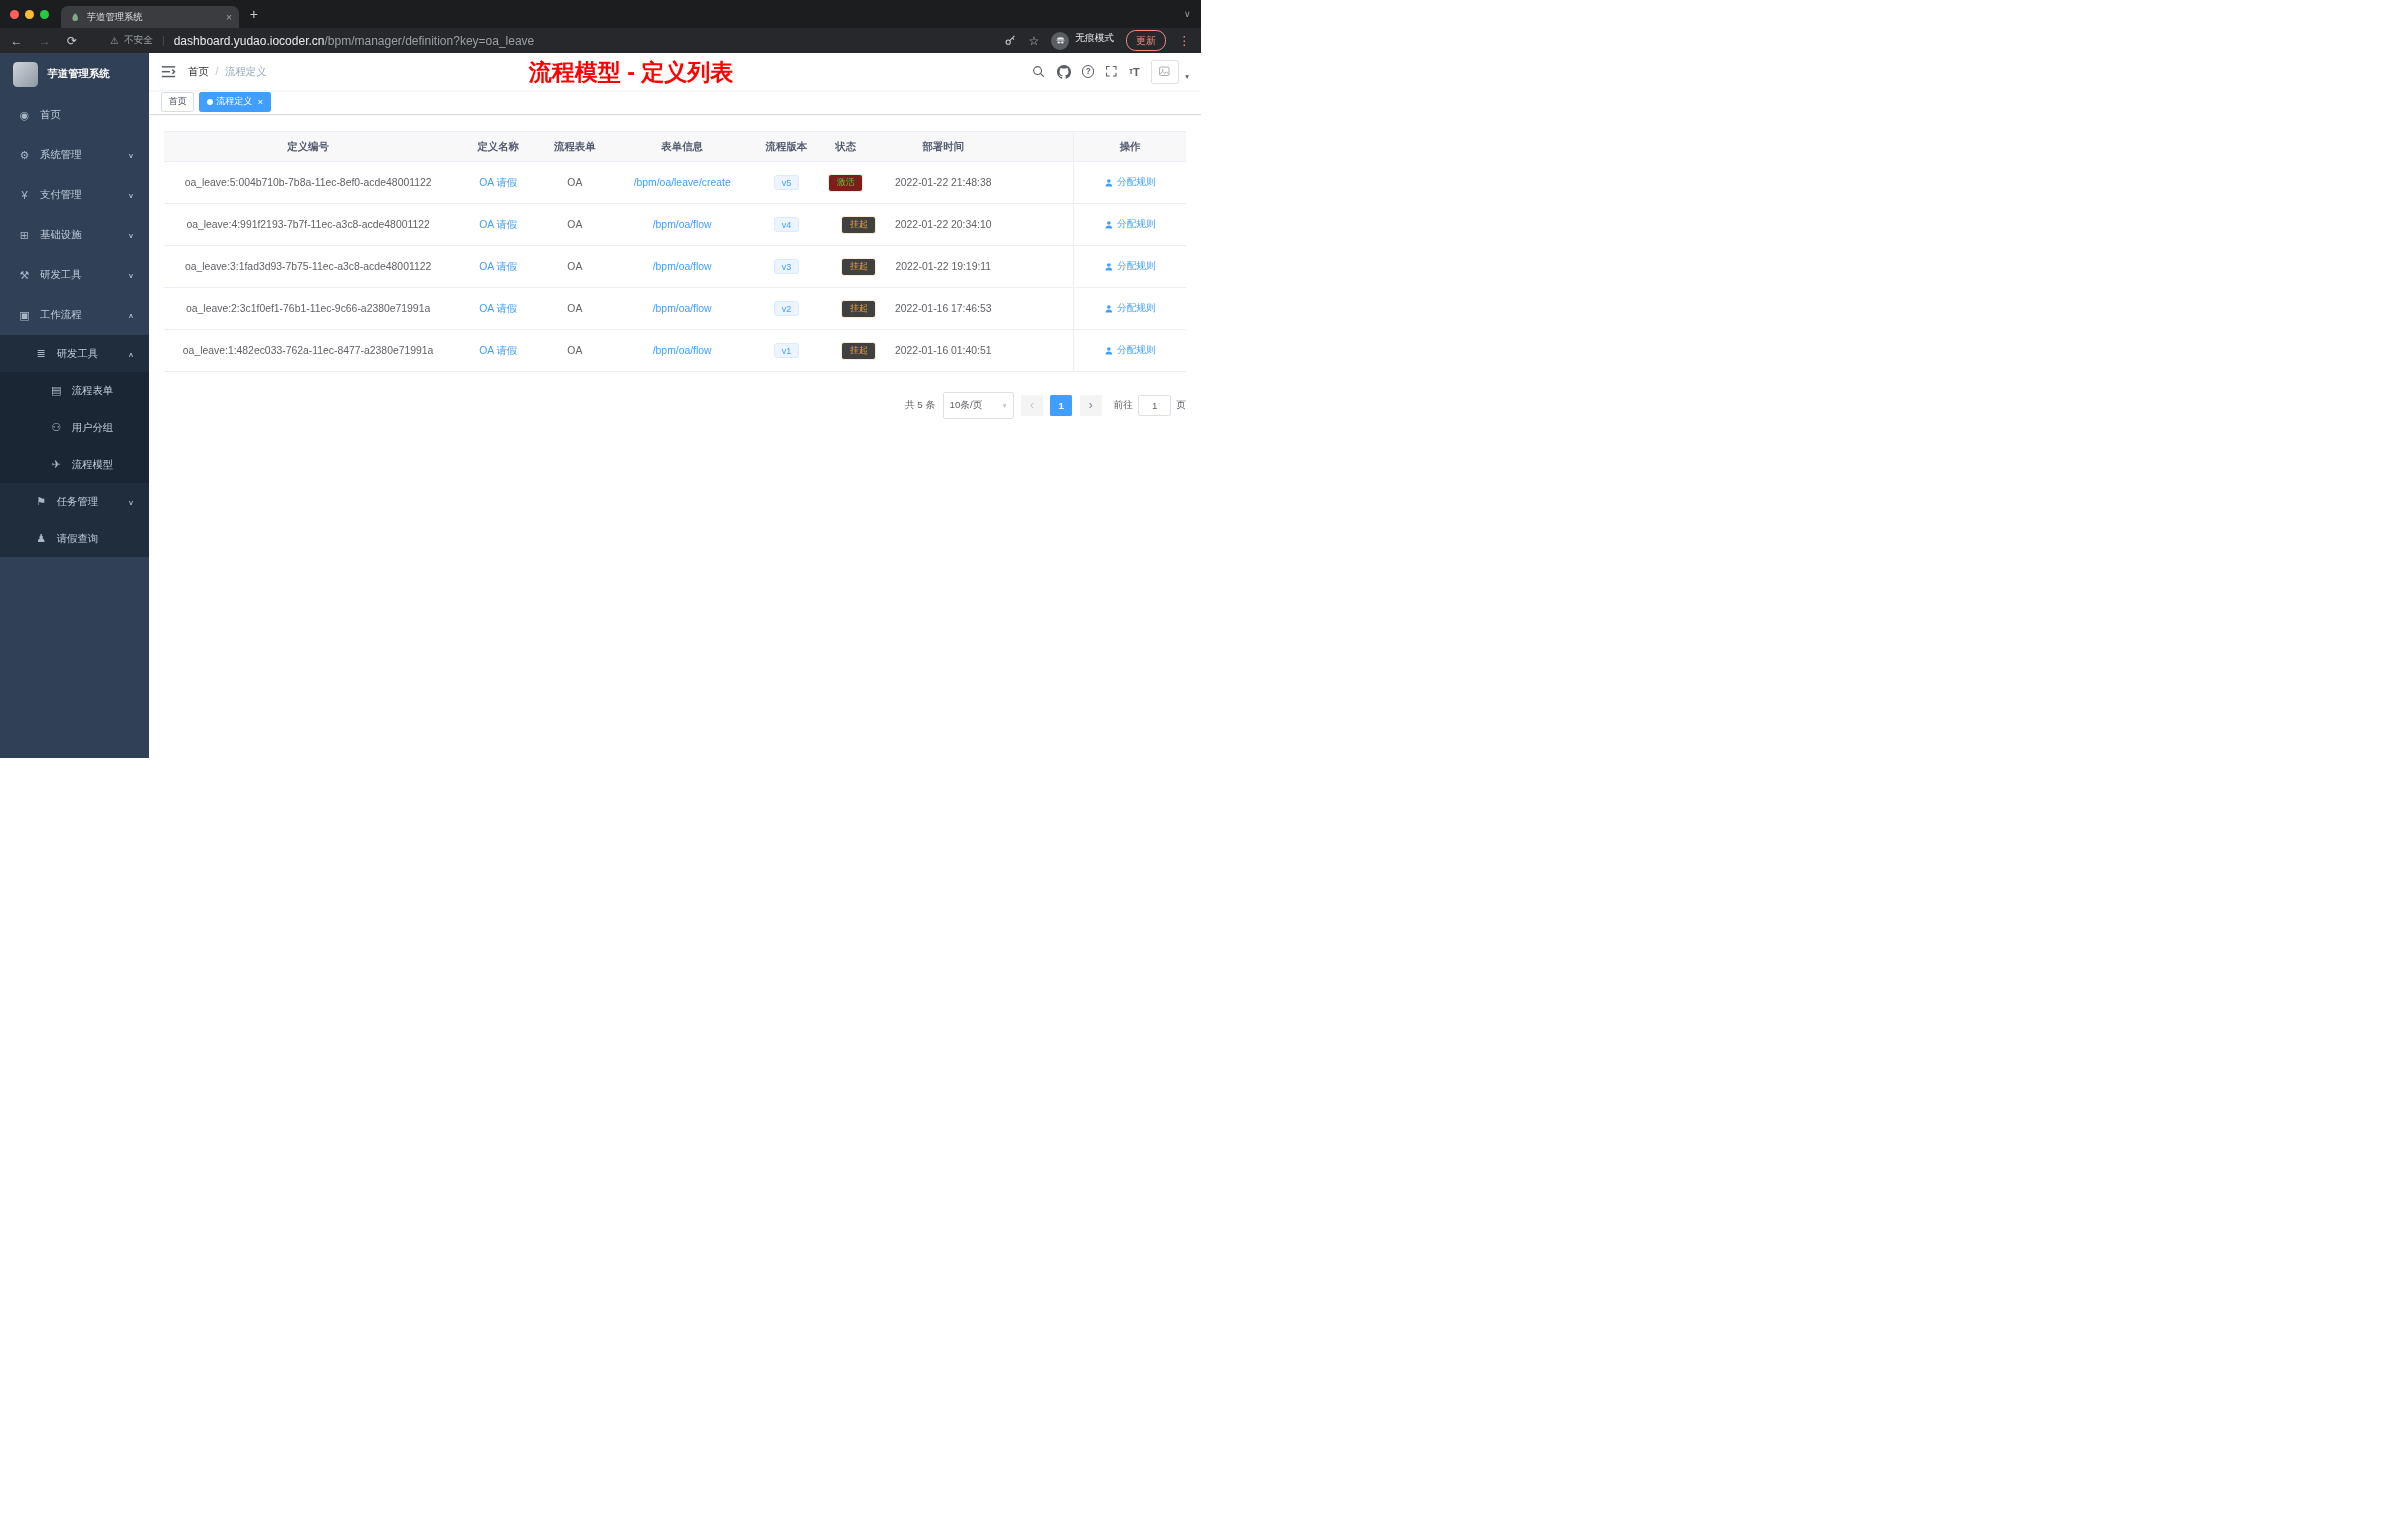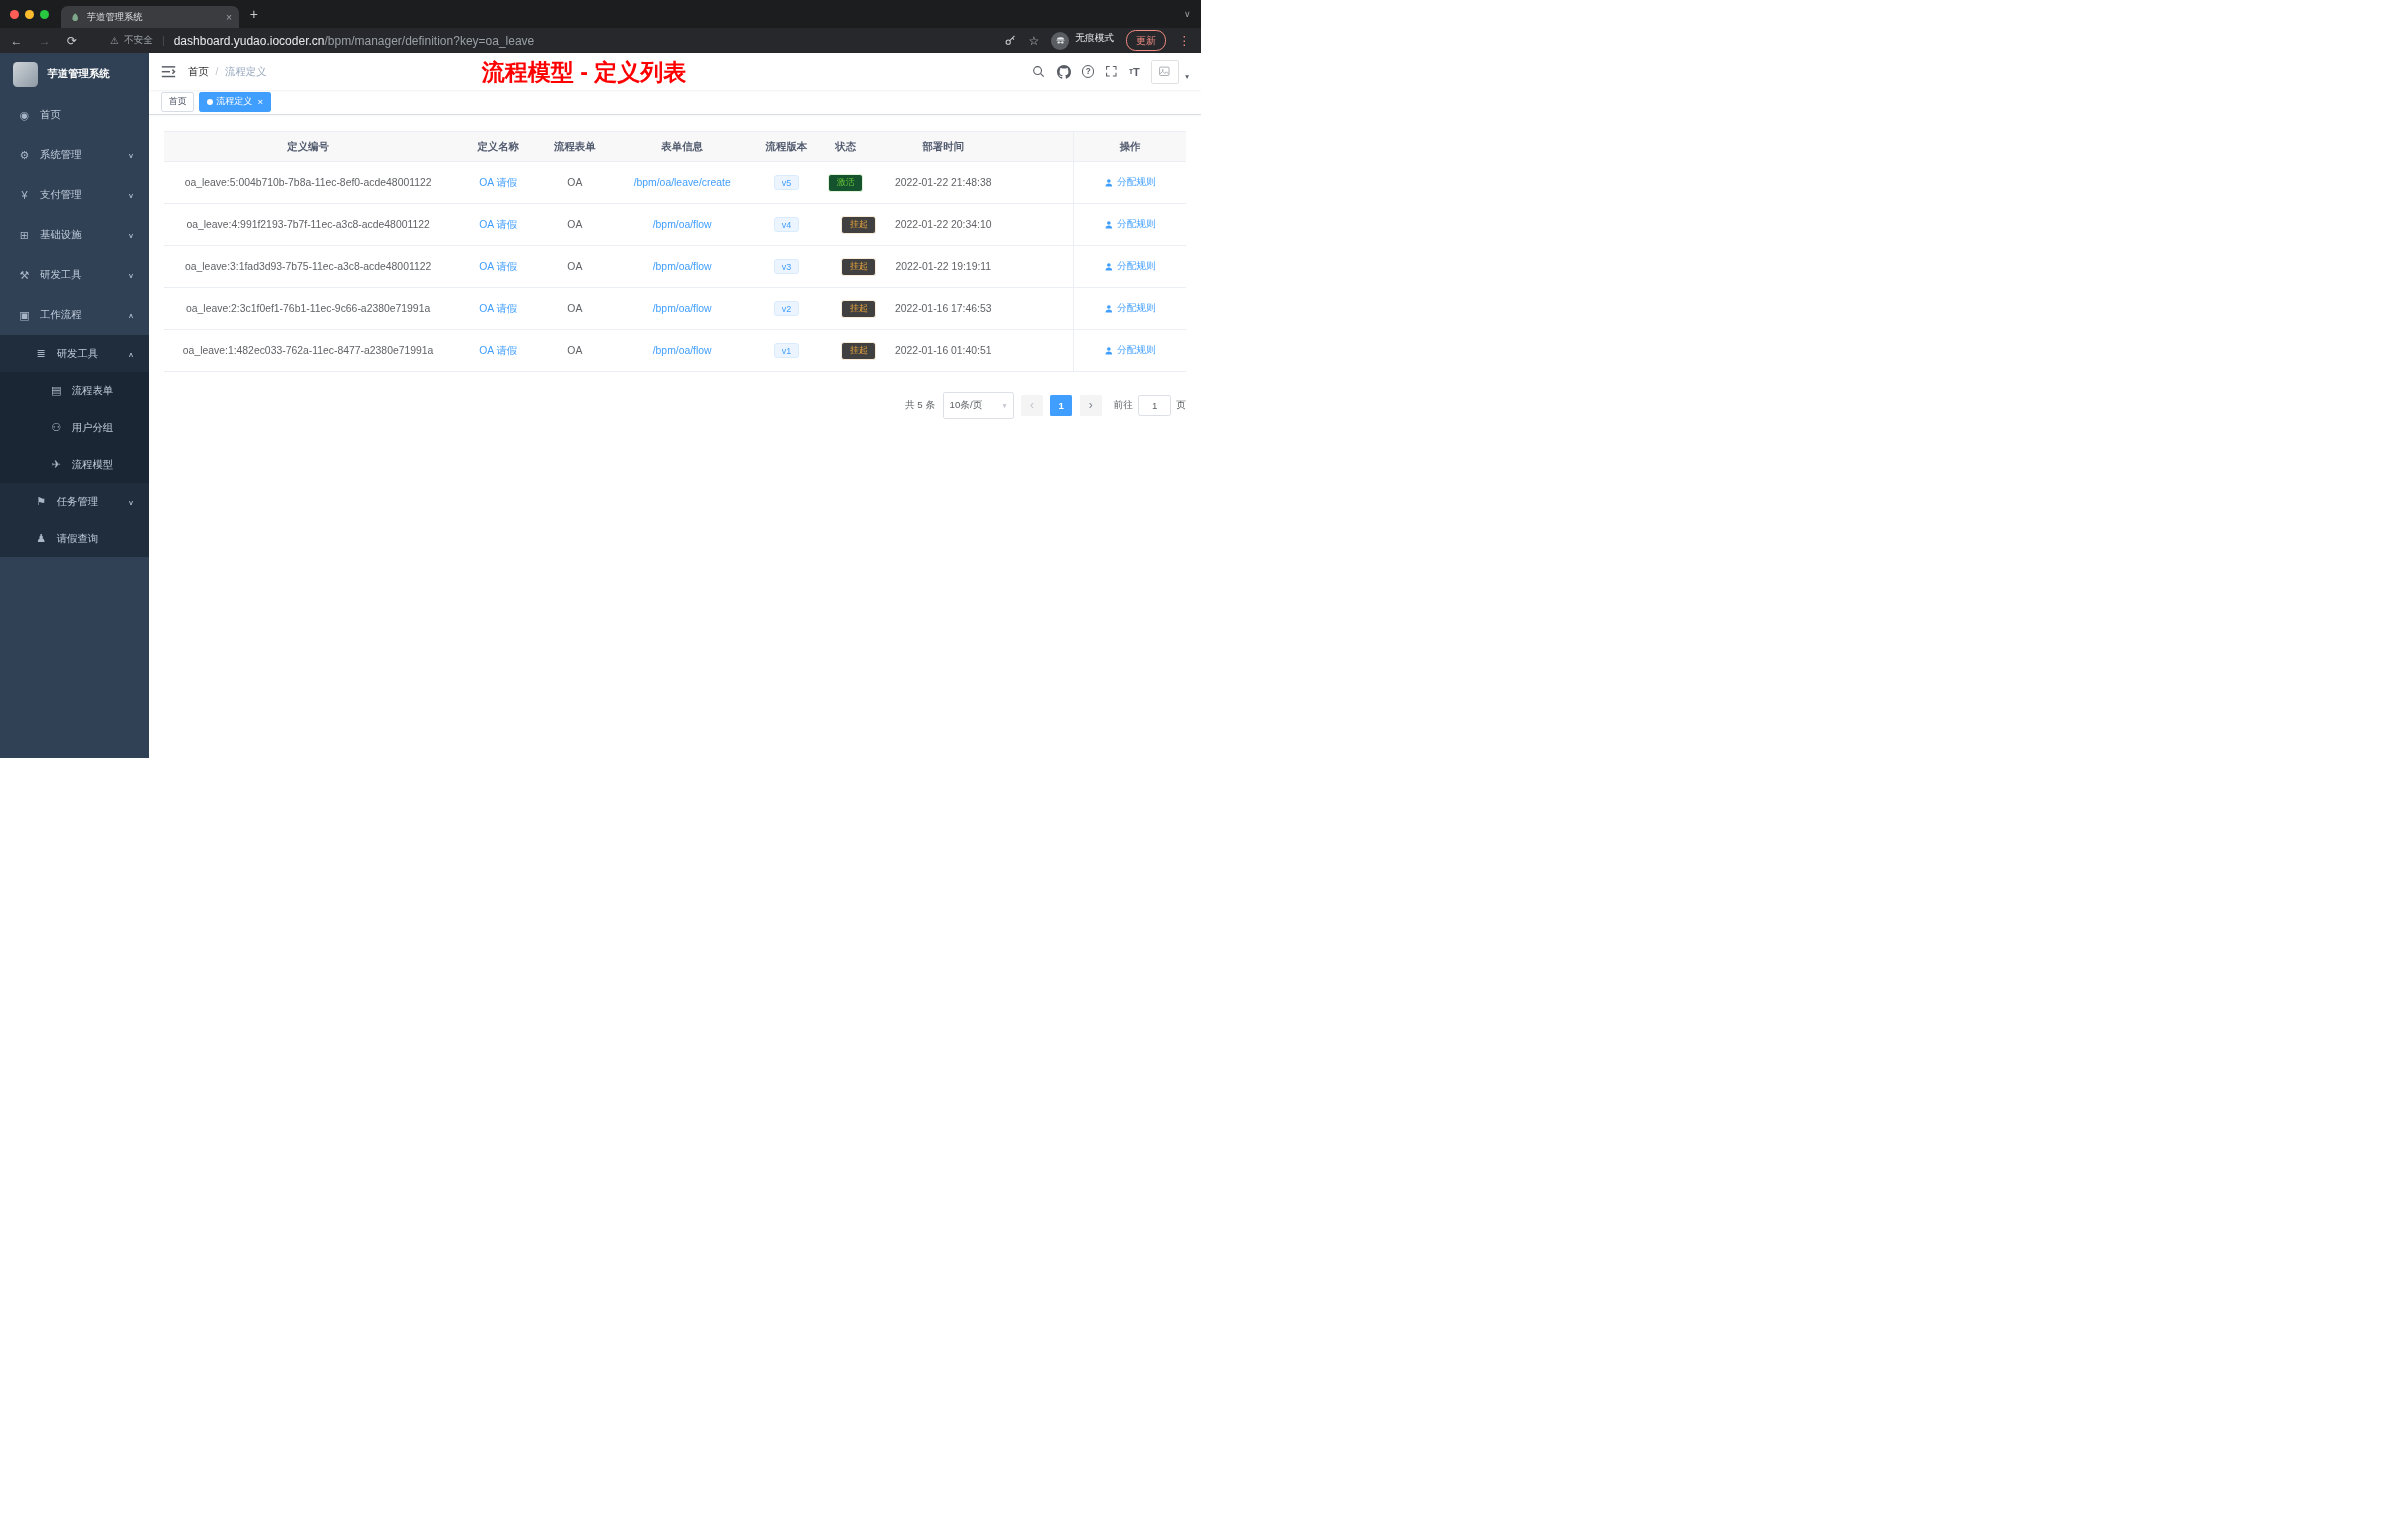--- a/index.html
+++ b/index.html
@@ -55,21 +55,21 @@
   .mi-label{flex:1;white-space:nowrap;}
   .mi-arrow{margin-right:15px;font-size:8.2px;color:#bfcbd9;transform:scaleY(.85);}
 
   .main{flex:1;display:flex;flex-direction:column;background:#fff;position:relative;min-width:0;}
   .navbar{height:37px;display:flex;align-items:center;padding:0 12px;position:relative;box-shadow:0 0.7px 3px rgba(0,21,41,.08);z-index:3;background:#fff;}
   .hamburger{color:#5a5e66;display:flex;margin-right:12px;cursor:pointer;}
   .breadcrumb{display:flex;align-items:center;gap:6.7px;font-size:10.4px;}
   .bc-current-page{color:#303133;cursor:pointer;}
   .bc-sep{color:#c0c4cc;}
   .bc-last{color:#97a8be;}
-  .annotation{position:absolute;left:435px;top:50%;transform:translate(-50%,-50%);color:var(--annotation);
+  .annotation{position:absolute;left:482px;top:50%;transform:translate(-50%,-50%);color:var(--annotation);
               font-size:23px;font-weight:600;white-space:nowrap;pointer-events:none;z-index:4;}
   .navbar-right{margin-left:auto;display:flex;align-items:center;gap:11px;color:#5a5e66;}
   .nb-ic{display:flex;align-items:center;justify-content:center;cursor:pointer;color:#5a5e66;}
   .help-circle{width:12.6px;height:12.6px;border:1.1px solid #5a5e66;border-radius:50%;font-size:8.2px;font-weight:700;
                display:flex;align-items:center;justify-content:center;}
   .fontsize{font-weight:700;font-size:11px;letter-spacing:0;}
   .fontsize small{font-size:8.2px;font-weight:700;}
   .avatar-box{width:28px;height:24px;border:0.7px solid #e0e0e0;border-radius:2.2px;background:#fff;
               display:flex;align-items:center;justify-content:center;cursor:pointer;}
   .avatar-caret{font-size:7.4px;color:#5a5e66;align-self:flex-end;margin-bottom:3px;margin-left:-4.5px;cursor:pointer;}
@@ -85,21 +85,21 @@
   .content{flex:1;padding:16.3px 15px;overflow:hidden;}
   table{width:100%;border-collapse:collapse;table-layout:fixed;}
   thead th{height:30px;background:#f8f8f9;color:#515a6e;font-size:10.4px;font-weight:600;
            border-bottom:0.7px solid #ebeef5;border-top:0.7px solid #ebeef5;text-align:center;padding:0 4.5px;}
   tbody td{height:42px;border-bottom:0.7px solid #ebeef5;font-size:10.4px;color:#606266;text-align:center;
            padding:0 4.5px;white-space:nowrap;overflow:hidden;text-overflow:ellipsis;}
   .link{color:var(--accent);cursor:pointer;}
   .v-tag{display:inline-block;padding:1.5px 6.7px;font-size:9px;border-radius:3px;background:#ecf5ff;
          border:0.7px solid #d9ecff;color:var(--accent);}
   .s-tag{display:inline-block;padding:1.5px 7.4px;font-size:9px;border-radius:3px;}
-  .s-tag.success{background:#14532d;border:0.7px solid #e1f3d8;color:var(--success);}
+  .s-tag.success{background:#7f1d1d;border:0.7px solid #e1f3d8;color:var(--success);}
   .s-tag.warning{background:#404040;border:0.7px solid #faecd8;color:var(--warning);margin-left:23px;}
   th.action-col,td.action-cell{border-left:0.7px solid #ebeef5;}
   .action-link{color:var(--accent);font-size:9.7px;display:inline-flex;align-items:center;gap:3px;cursor:pointer;}
 
   .pagination{display:flex;align-items:center;justify-content:flex-end;gap:7.4px;margin-top:19.3px;
               font-size:9.7px;color:#606266;}
   .pg-size{width:71px;height:27px;border:0.7px solid #dcdfe6;border-radius:2.2px;display:flex;align-items:center;
            justify-content:space-between;padding:0 6px;cursor:pointer;background:#fff;}
   .pg-caret{color:#c0c4cc;font-size:7.4px;}
   .pg-btn{width:22px;height:21px;background:#f4f4f5;border-radius:1.5px;display:flex;align-items:center;

